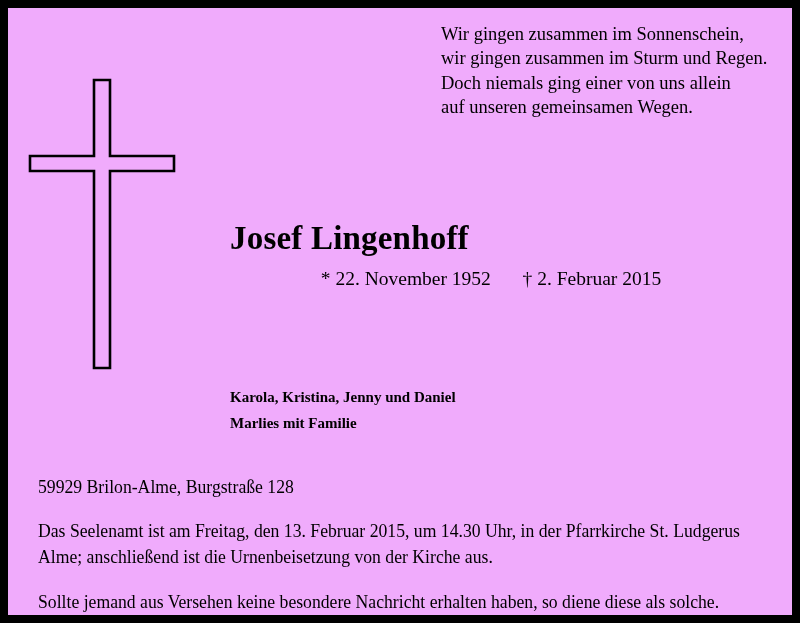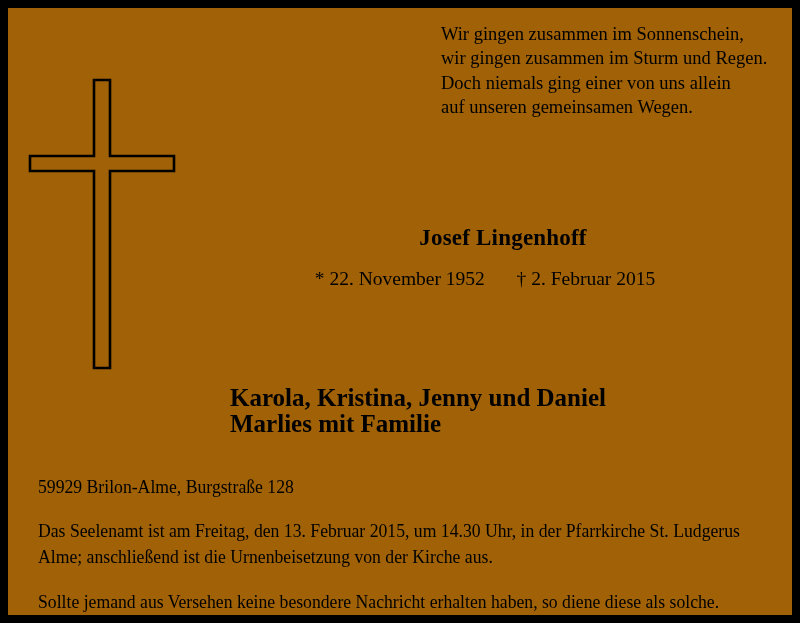--- a/index.html
+++ b/index.html
@@ -12,21 +12,21 @@
     font-family: "Liberation Serif", "DejaVu Serif", serif;
     color: #000000;
     -webkit-font-smoothing: antialiased;
   }
 
   .notice {
     position: relative;
     width: 800px;
     height: 623px;
     box-sizing: border-box;
-    background: #a16207;
+    background: #f0abfc;
     border: 8px solid #000000;
     overflow: hidden;
   }
 
   
   .cross-wrap {
     position: absolute;
     left: 20px;
     top: 70px;
     width: 160px;
@@ -61,31 +61,31 @@
     text-align: justify;
     text-align-last: left;
   }
 
   
   .deceased-name {
     position: absolute;
     left: 222px;
     top: 211px;
     width: 546px;
-    text-align: center;
-    font-size: 23px;
+    text-align: left;
+    font-size: 33px;
     font-weight: bold;
     letter-spacing: 0.2px;
     line-height: 38px;
   }
 
   
   .dates {
     position: absolute;
-    left: 204px;
+    left: 210px;
     top: 258px;
     width: 546px;
     text-align: center;
     font-size: 19.5px;
     line-height: 26px;
   }
   .dates .date-gap {
     display: inline-block;
     width: 22px;
   }
@@ -97,21 +97,21 @@
     top: 329px;
     font-size: 19.5px;
     line-height: 26px;
   }
 
   
   .survivors {
     position: absolute;
     left: 222px;
     top: 377px;
-    font-size: 25px;
+    font-size: 15px;
     font-weight: bold;
     line-height: 25.5px;
     white-space: pre-line;
   }
 
   
   .lower {
     position: absolute;
     left: 30px;
     top: 467px;

